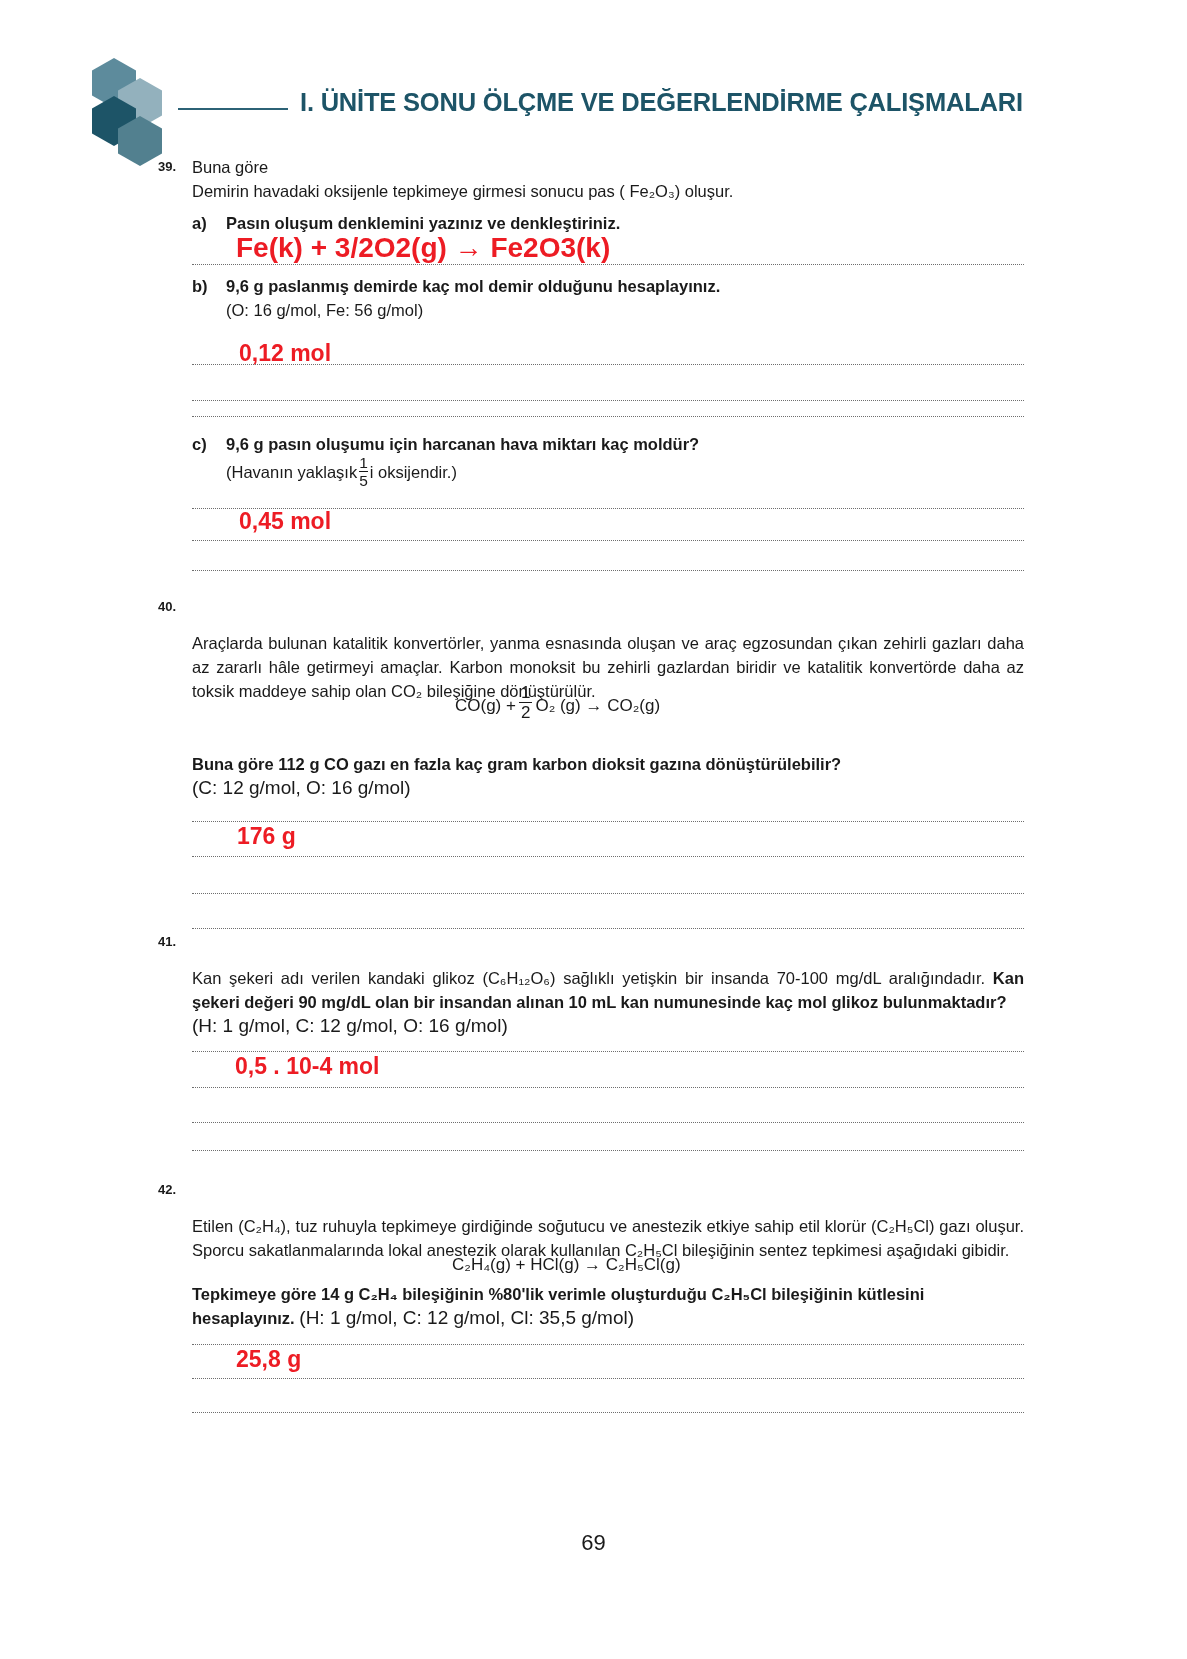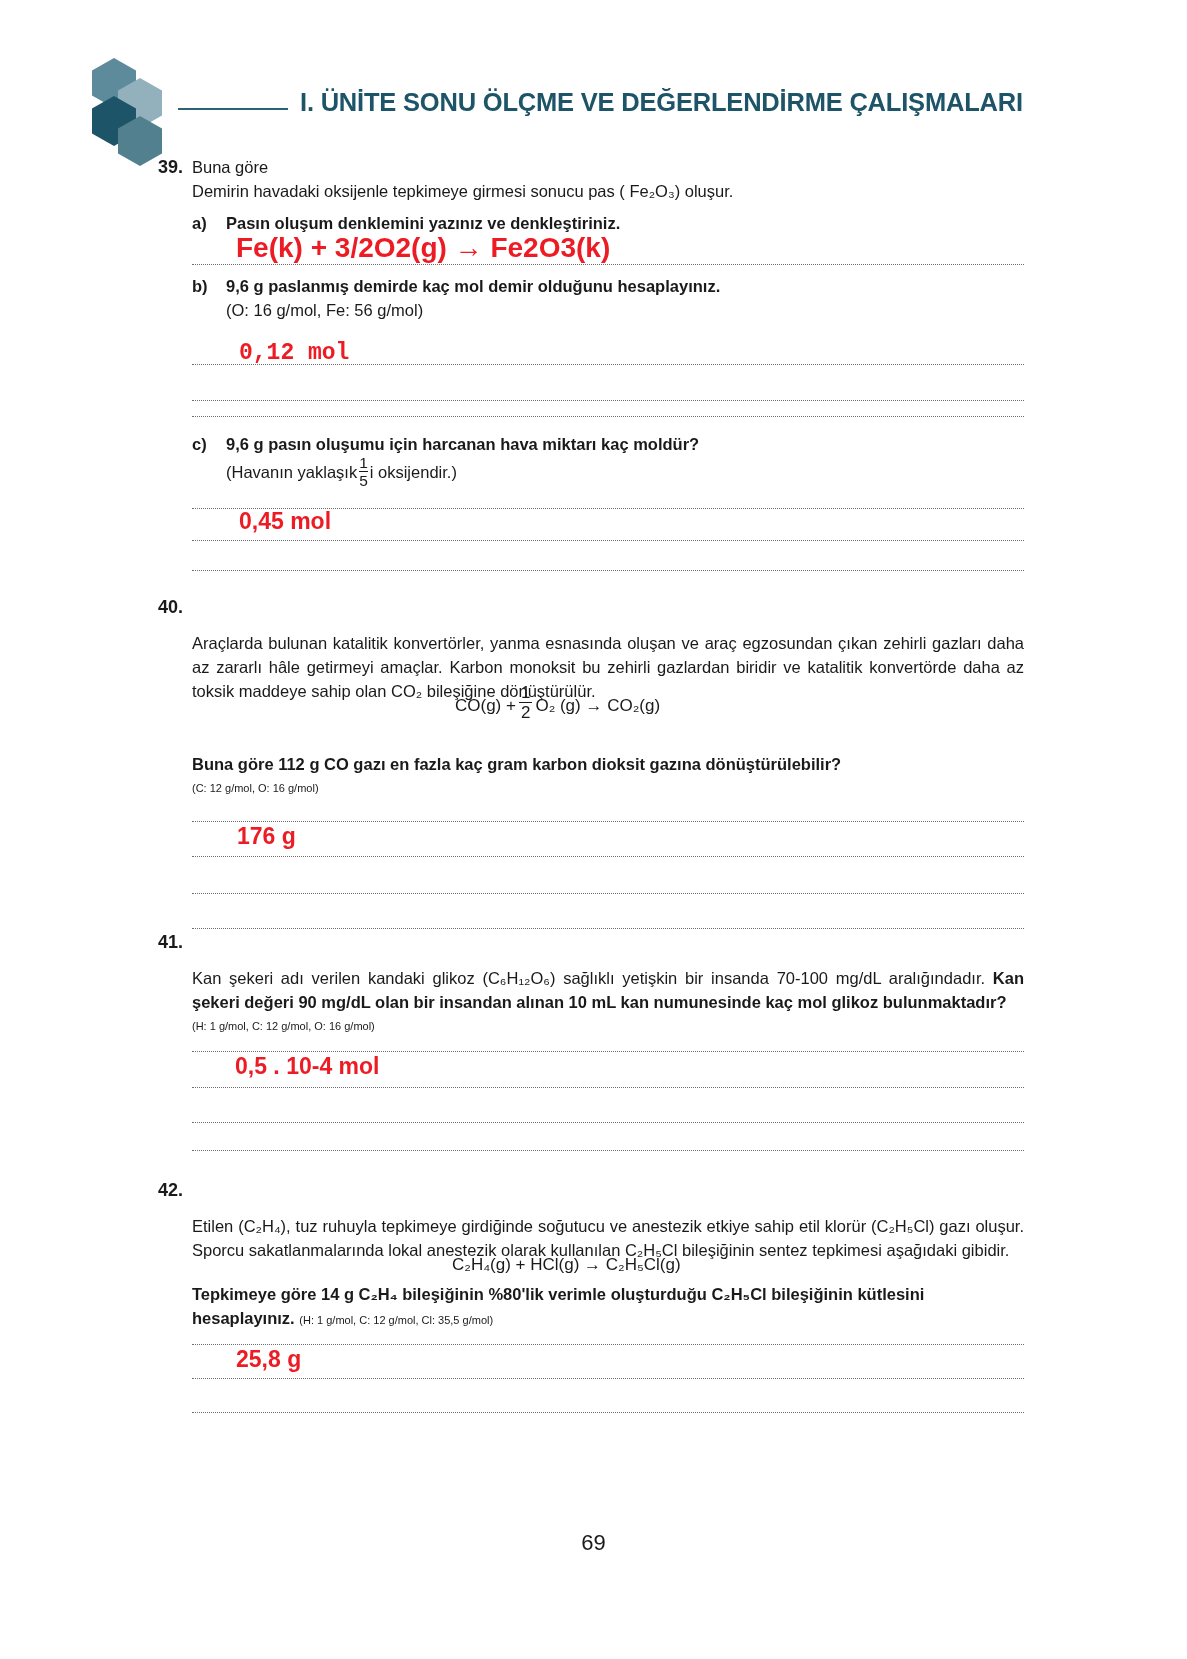--- a/index.html
+++ b/index.html
@@ -71,31 +71,31 @@
     position: absolute;
     left: 158px;
     width: 866px;
   }
   .qnum {
     position: absolute;
     left: 0;
     top: 0;
     width: 34px;
     font-weight: bold;
-    font-size: 18px;
+    font-size: 13px;
     line-height: 24px;
   }
   .qbody {
     margin-left: 34px;
     font-size: 16.5px;
     line-height: 24px;
   }
   .justify { text-align: justify; margin-top: 36px; }
   .b { font-weight: bold; }
-  .small { font-size: 11px; }
+  .small { font-size: 19px; }
 
   .sub-item {
     position: relative;
     margin-left: 34px;
   }
   .sub-label {
     position: absolute;
     left: 0;
     top: 0;
     font-weight: bold;
@@ -216,21 +216,21 @@
   <div class="rule" style="left:192px; top:264px; width:832px;"></div>
 
   <div class="q" style="top:274px;">
     <div class="sub-item">
       <div class="sub-label">b)</div>
       <div class="sub-text b">9,6 g paslanmış demirde kaç mol demir olduğunu hesaplayınız.</div>
       <div class="sub-text small">(O: 16 g/mol, Fe: 56 g/mol)</div>
     </div>
   </div>
 
-  <div class="answer" style="left:239px; top:340px;font-family:Liberation Mono, monospace;">0,12 mol</div>
+  <div class="answer" style="left:239px; top:340px;">0,12 mol</div>
   <div class="rule" style="left:192px; top:364px; width:832px;"></div>
   <div class="rule" style="left:192px; top:400px; width:832px;"></div>
   <div class="rule" style="left:192px; top:416px; width:832px;"></div>
 
   <div class="q" style="top:432px;">
     <div class="sub-item">
       <div class="sub-label">c)</div>
       <div class="sub-text b">9,6 g pasın oluşumu için harcanan hava miktarı kaç moldür?</div>
       <div class="sub-text small">
         <span>(Havanın yaklaşık</span><span class="frac-inline"><span class="num">1</span><span class="bar"></span><span class="den">5</span></span><span>i oksijendir.)</span>

